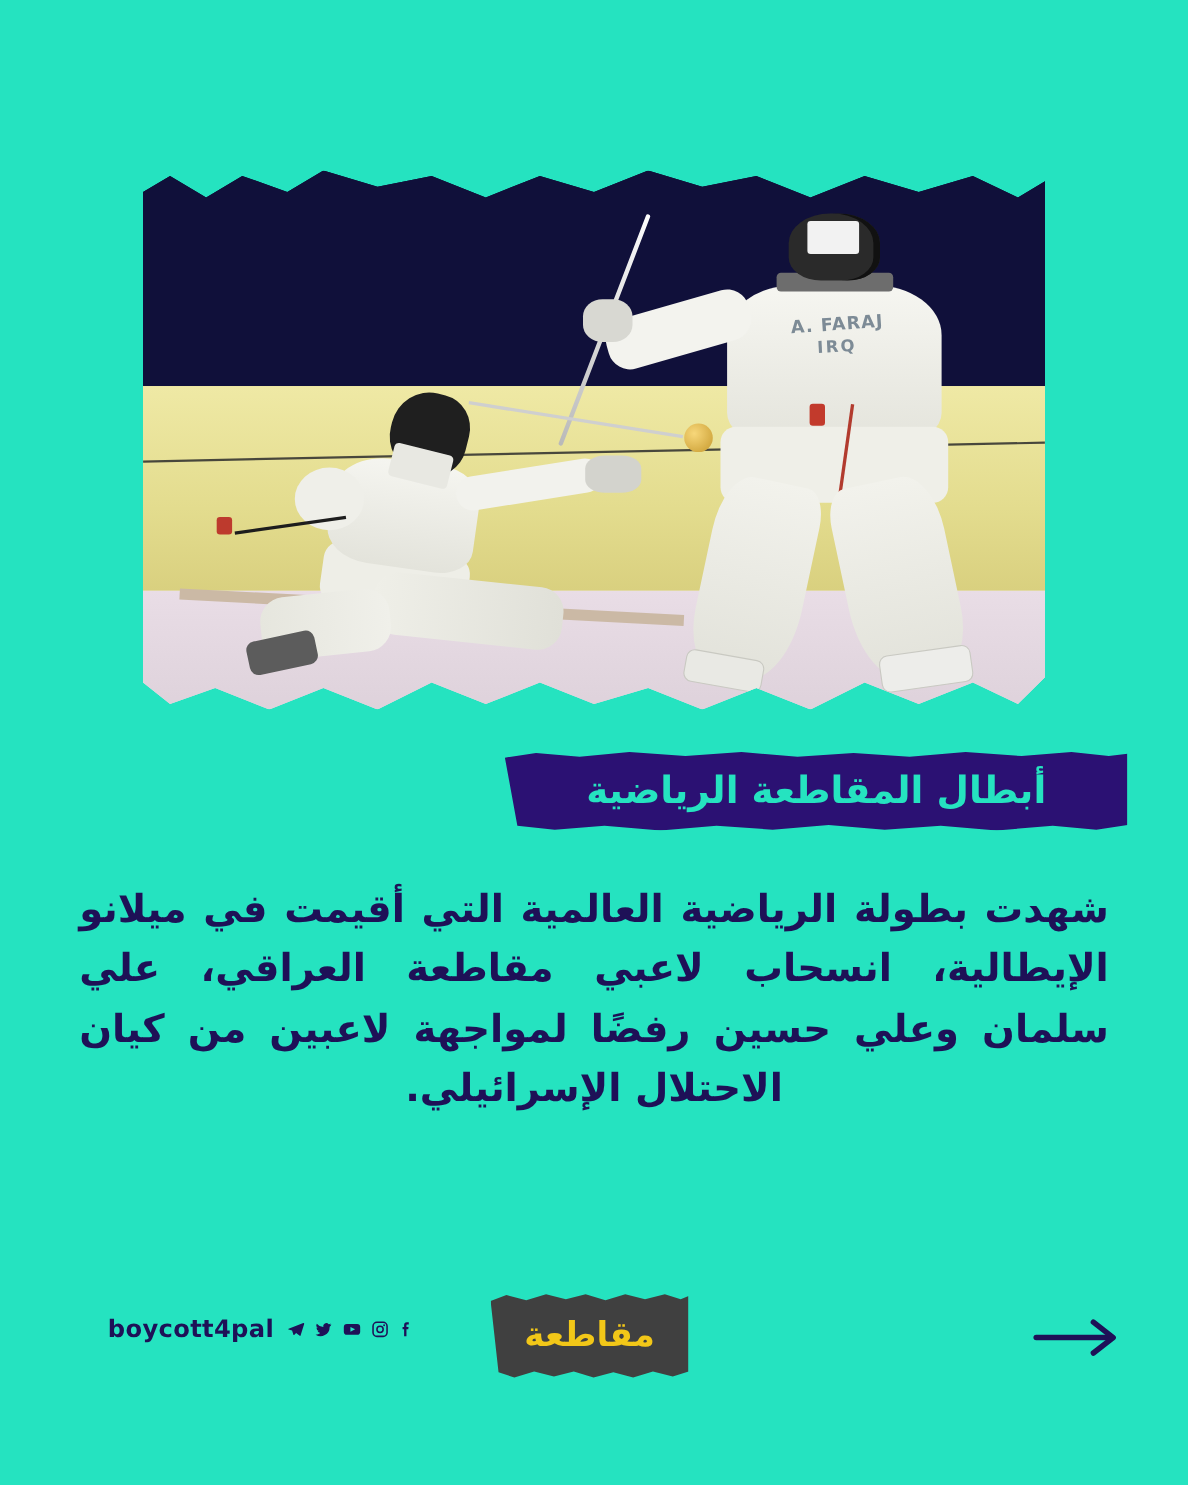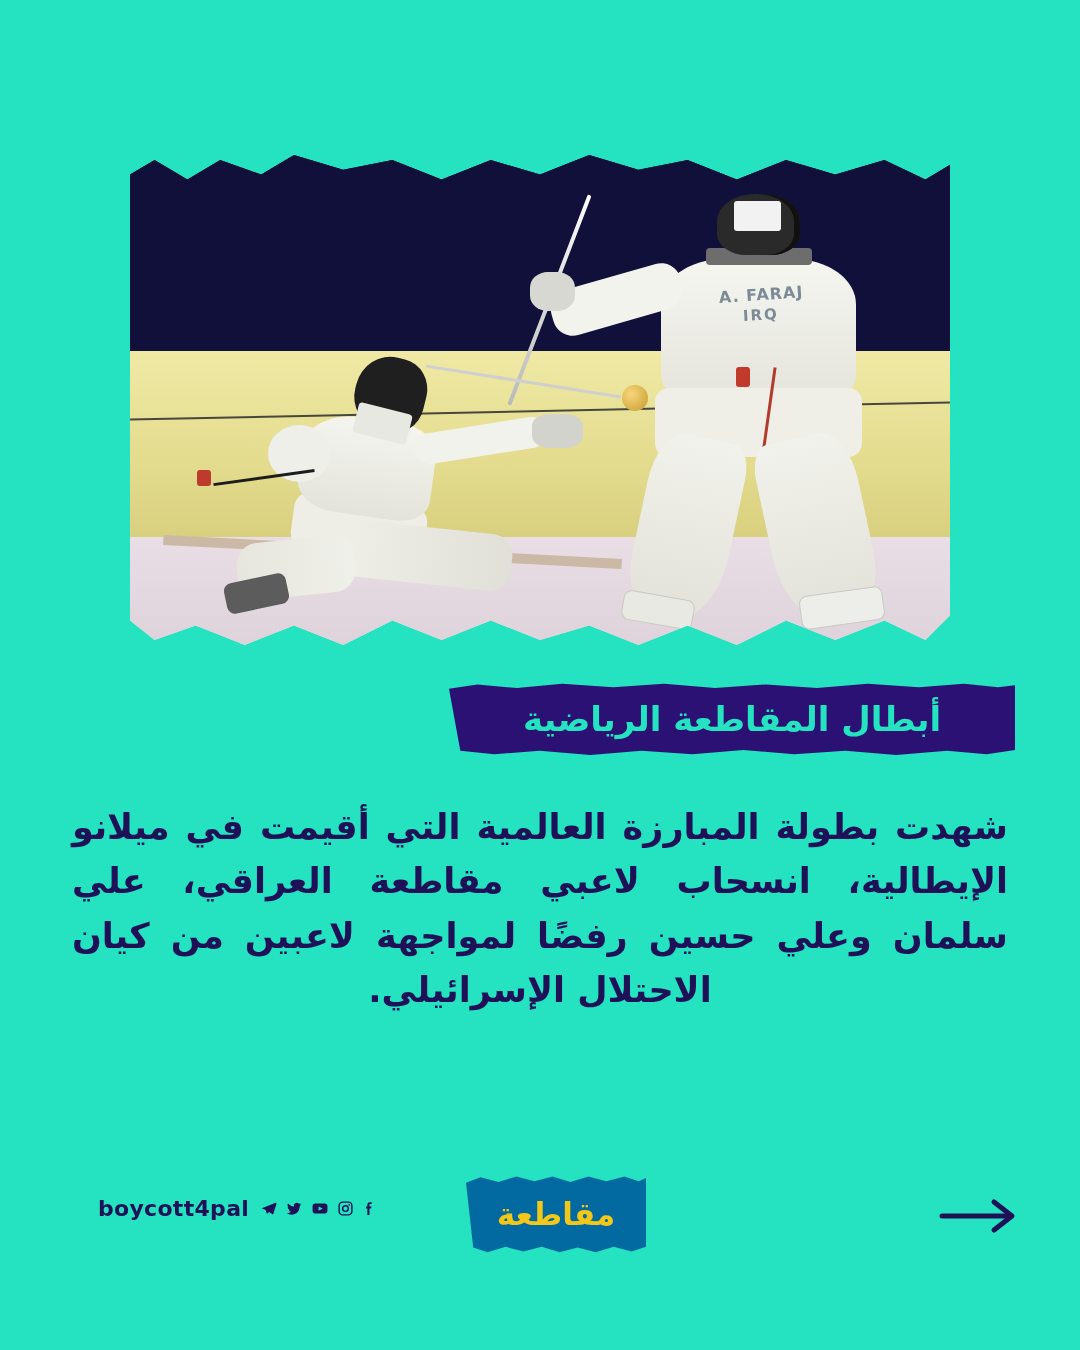--- a/index.html
+++ b/index.html
@@ -214,21 +214,21 @@
   }
   .bell {
     position: absolute; left: 60%; top: 47%;
     width: 26px; height: 26px; border-radius: 50%;
     background: radial-gradient(circle at 35% 35%, #f7d77a, #c79a2e);
   }
 
   
   .headline {
     position: absolute;
-    left: 449px; top: 683px;
+    left: 459px; top: 683px;
     width: 566px; height: 72px;
     background: #2B1173;
     display: flex; align-items: center; justify-content: center;
     clip-path: polygon(
       0% 8%, 5% 2%, 12% 7%, 20% 1%, 29% 6%, 38% 1%, 47% 7%, 56% 2%,
       65% 7%, 74% 1%, 83% 6%, 91% 1%, 97% 6%, 100% 3%,
       100% 93%, 95% 99%, 88% 94%, 79% 100%, 70% 94%, 61% 99%,
       52% 93%, 43% 99%, 34% 94%, 25% 100%, 16% 94%, 8% 99%, 2% 94%
     );
   }
@@ -267,23 +267,23 @@
     font-size: 22px;
     font-weight: bold;
     letter-spacing: .3px;
     margin-right: 4px;
     direction: ltr;
   }
 
   
   .logo {
     position: absolute;
-    left: 466px; top: 1175px;
+    left: 446px; top: 1175px;
     width: 180px; height: 78px;
-    background: #0369a1;
+    background: #404040;
     display: flex; align-items: center; justify-content: center;
     clip-path: polygon(
       0% 10%, 8% 3%, 18% 9%, 28% 2%, 38% 8%, 48% 2%, 58% 9%, 68% 2%,
       78% 8%, 88% 2%, 96% 8%, 100% 4%,
       100% 92%, 92% 98%, 82% 92%, 72% 99%, 62% 93%, 52% 99%,
       42% 92%, 32% 98%, 22% 92%, 12% 99%, 4% 93%
     );
   }
   .logo-text {
     color: #F2C718;
@@ -348,21 +348,21 @@
       <div class="f1-reel"></div>
       <div class="f1-cord"></div>
     </div>
   </div>
 </div>
 
 <div class="headline">
   <span class="headline-text">أبطال المقاطعة الرياضية</span>
 </div>
 
-<div class="body-copy"><span>شهدت بطولة المبارزة العالمية التي أقيمت في ميلانو الإيطالية، انسحاب لاعبي </span><b>مقاطعة العراقي</b><span>، علي سلمان وعلي حسين رفضًا لمواجهة لاعبين من كيان الاحتلال الإسرائيلي.</span></div>
+<div class="body-copy"><span>شهدت بطولة الرياضية العالمية التي أقيمت في ميلانو الإيطالية، انسحاب لاعبي </span><b>مقاطعة العراقي</b><span>، علي سلمان وعلي حسين رفضًا لمواجهة لاعبين من كيان الاحتلال الإسرائيلي.</span></div>
 
 <div class="social">
   <span>
     <svg width="17" height="17" viewBox="0 0 24 24" fill="#1E1157">
       <path d="M15 3h-2.5C10 3 9 4.6 9 6.6V9H7v3h2v9h3v-9h2.3l.4-3H12V6.9c0-.7.2-1.1 1.1-1.1H15V3z"></path>
     </svg>
   </span>
   <span>
     <svg width="17" height="17" viewBox="0 0 24 24" fill="none" stroke="#1E1157" stroke-width="2">
       <rect x="3" y="3" width="18" height="18" rx="5"></rect>

